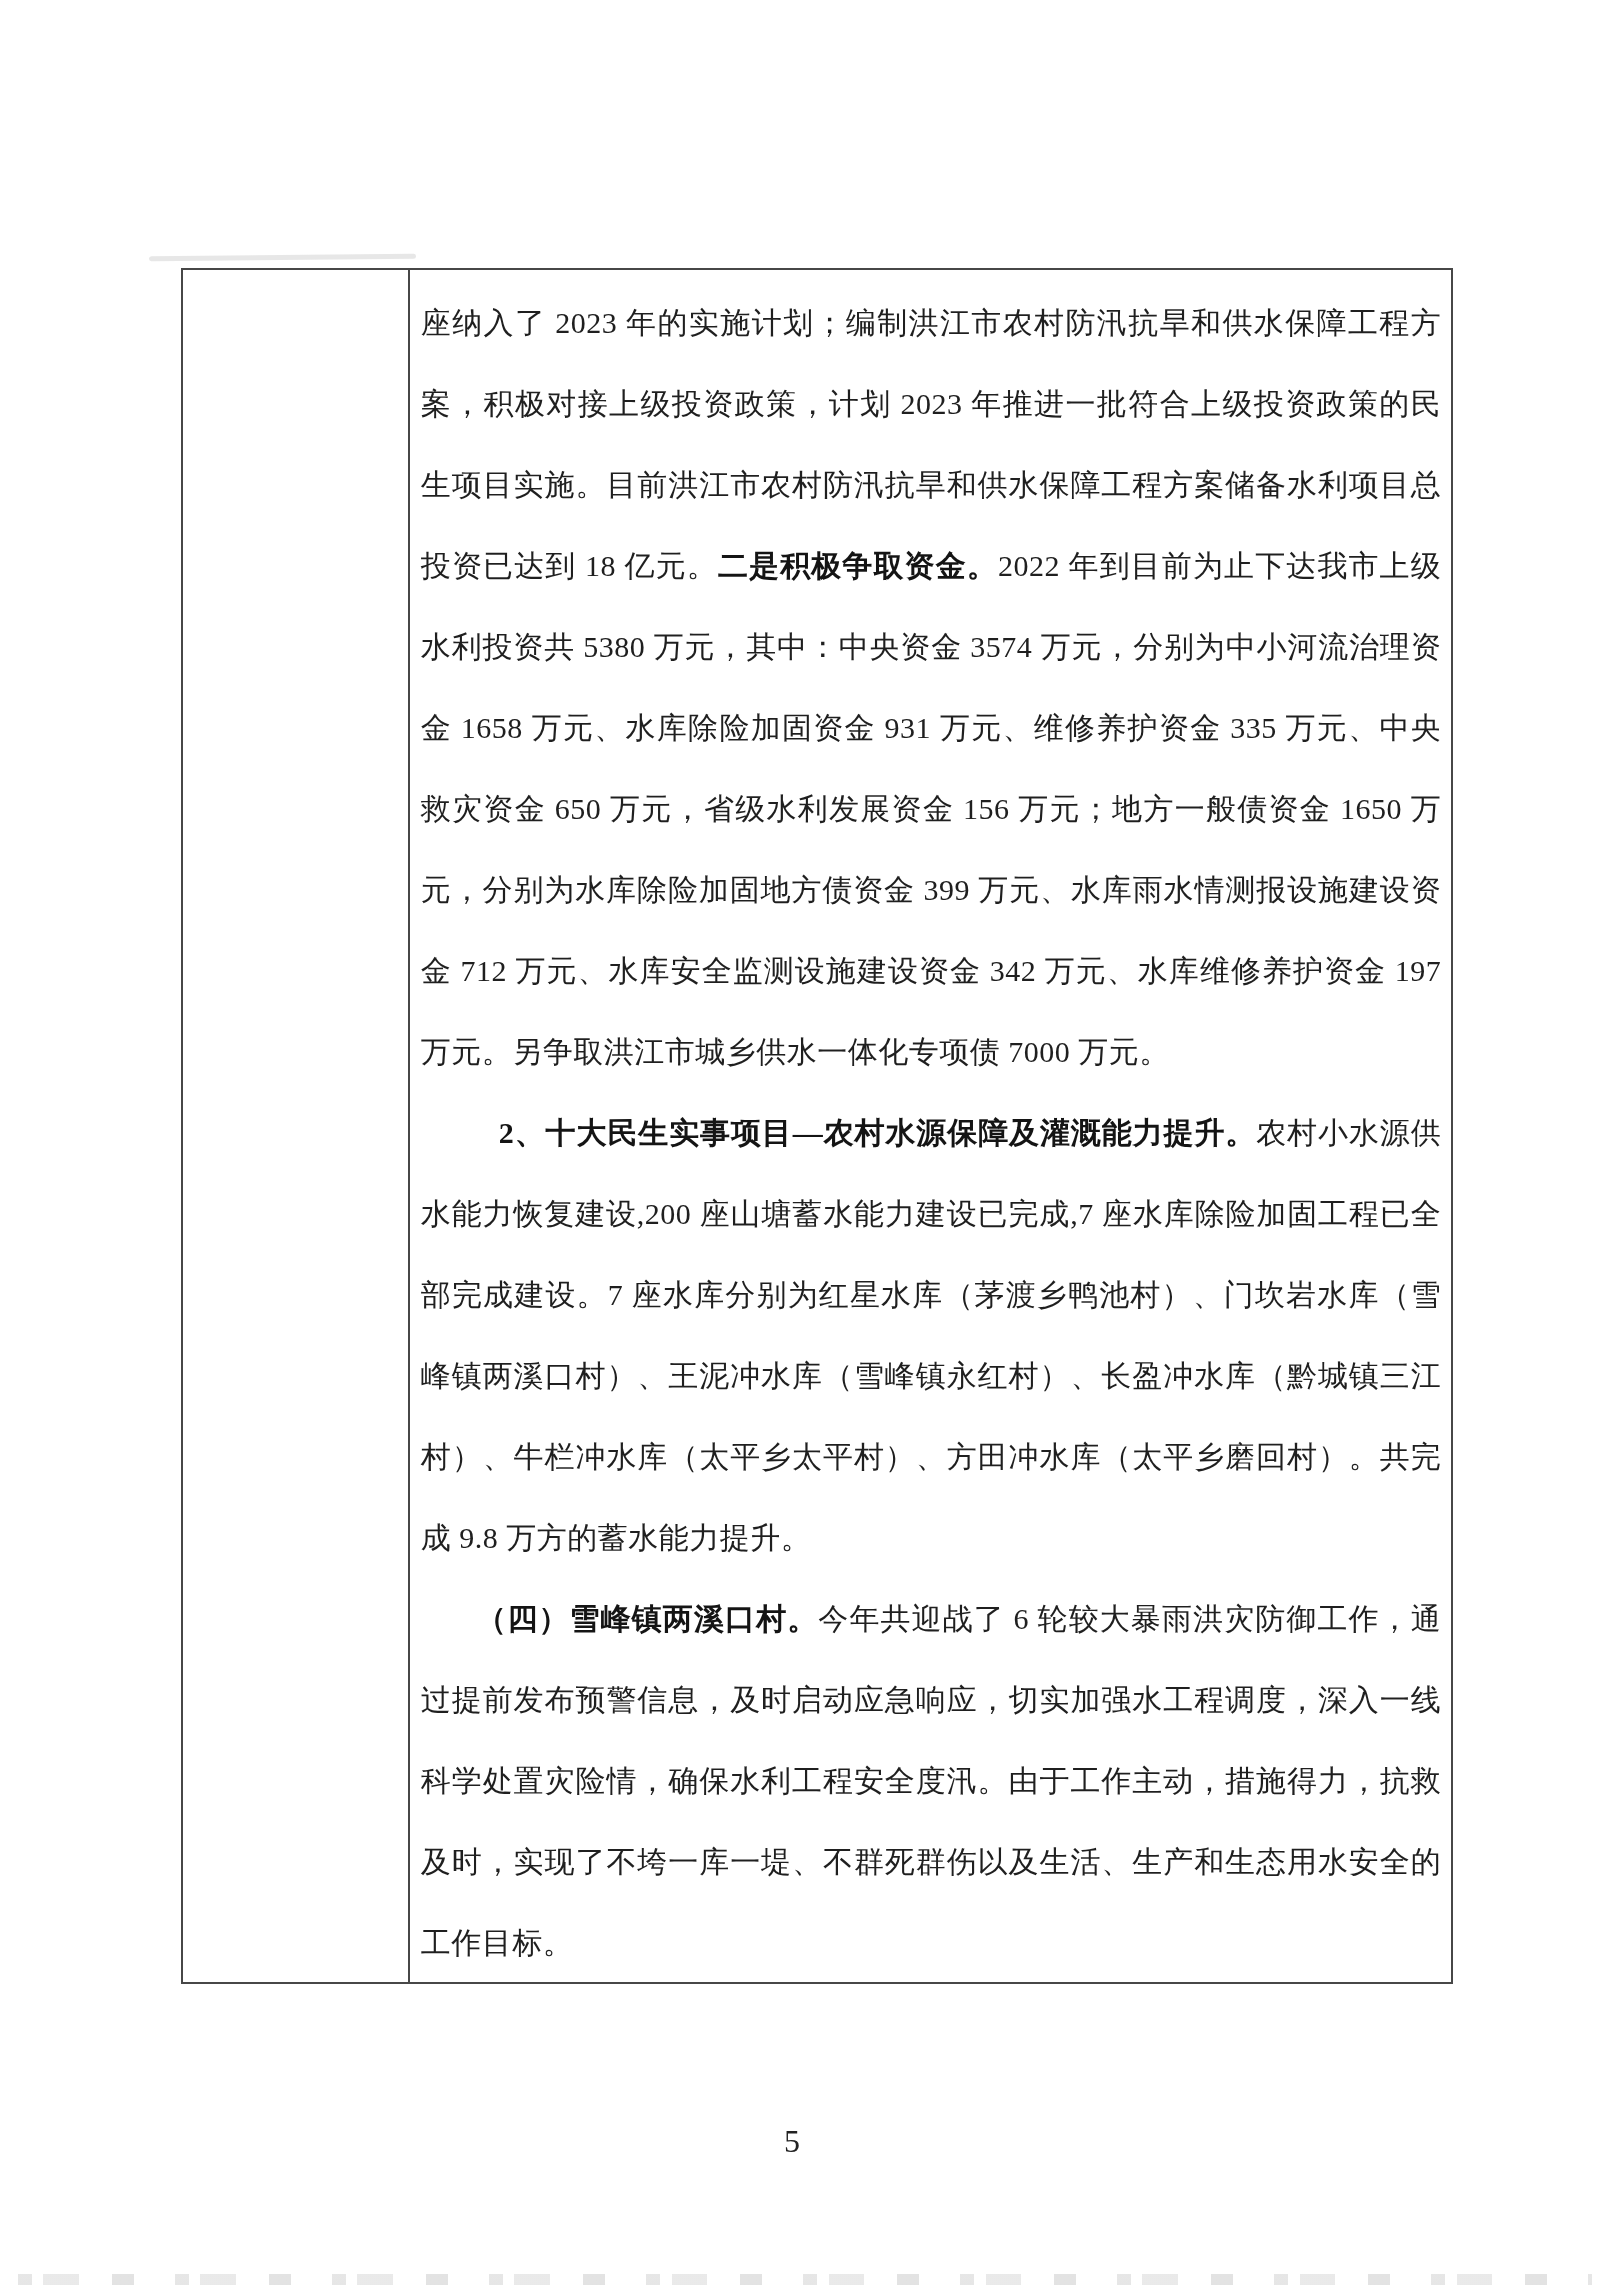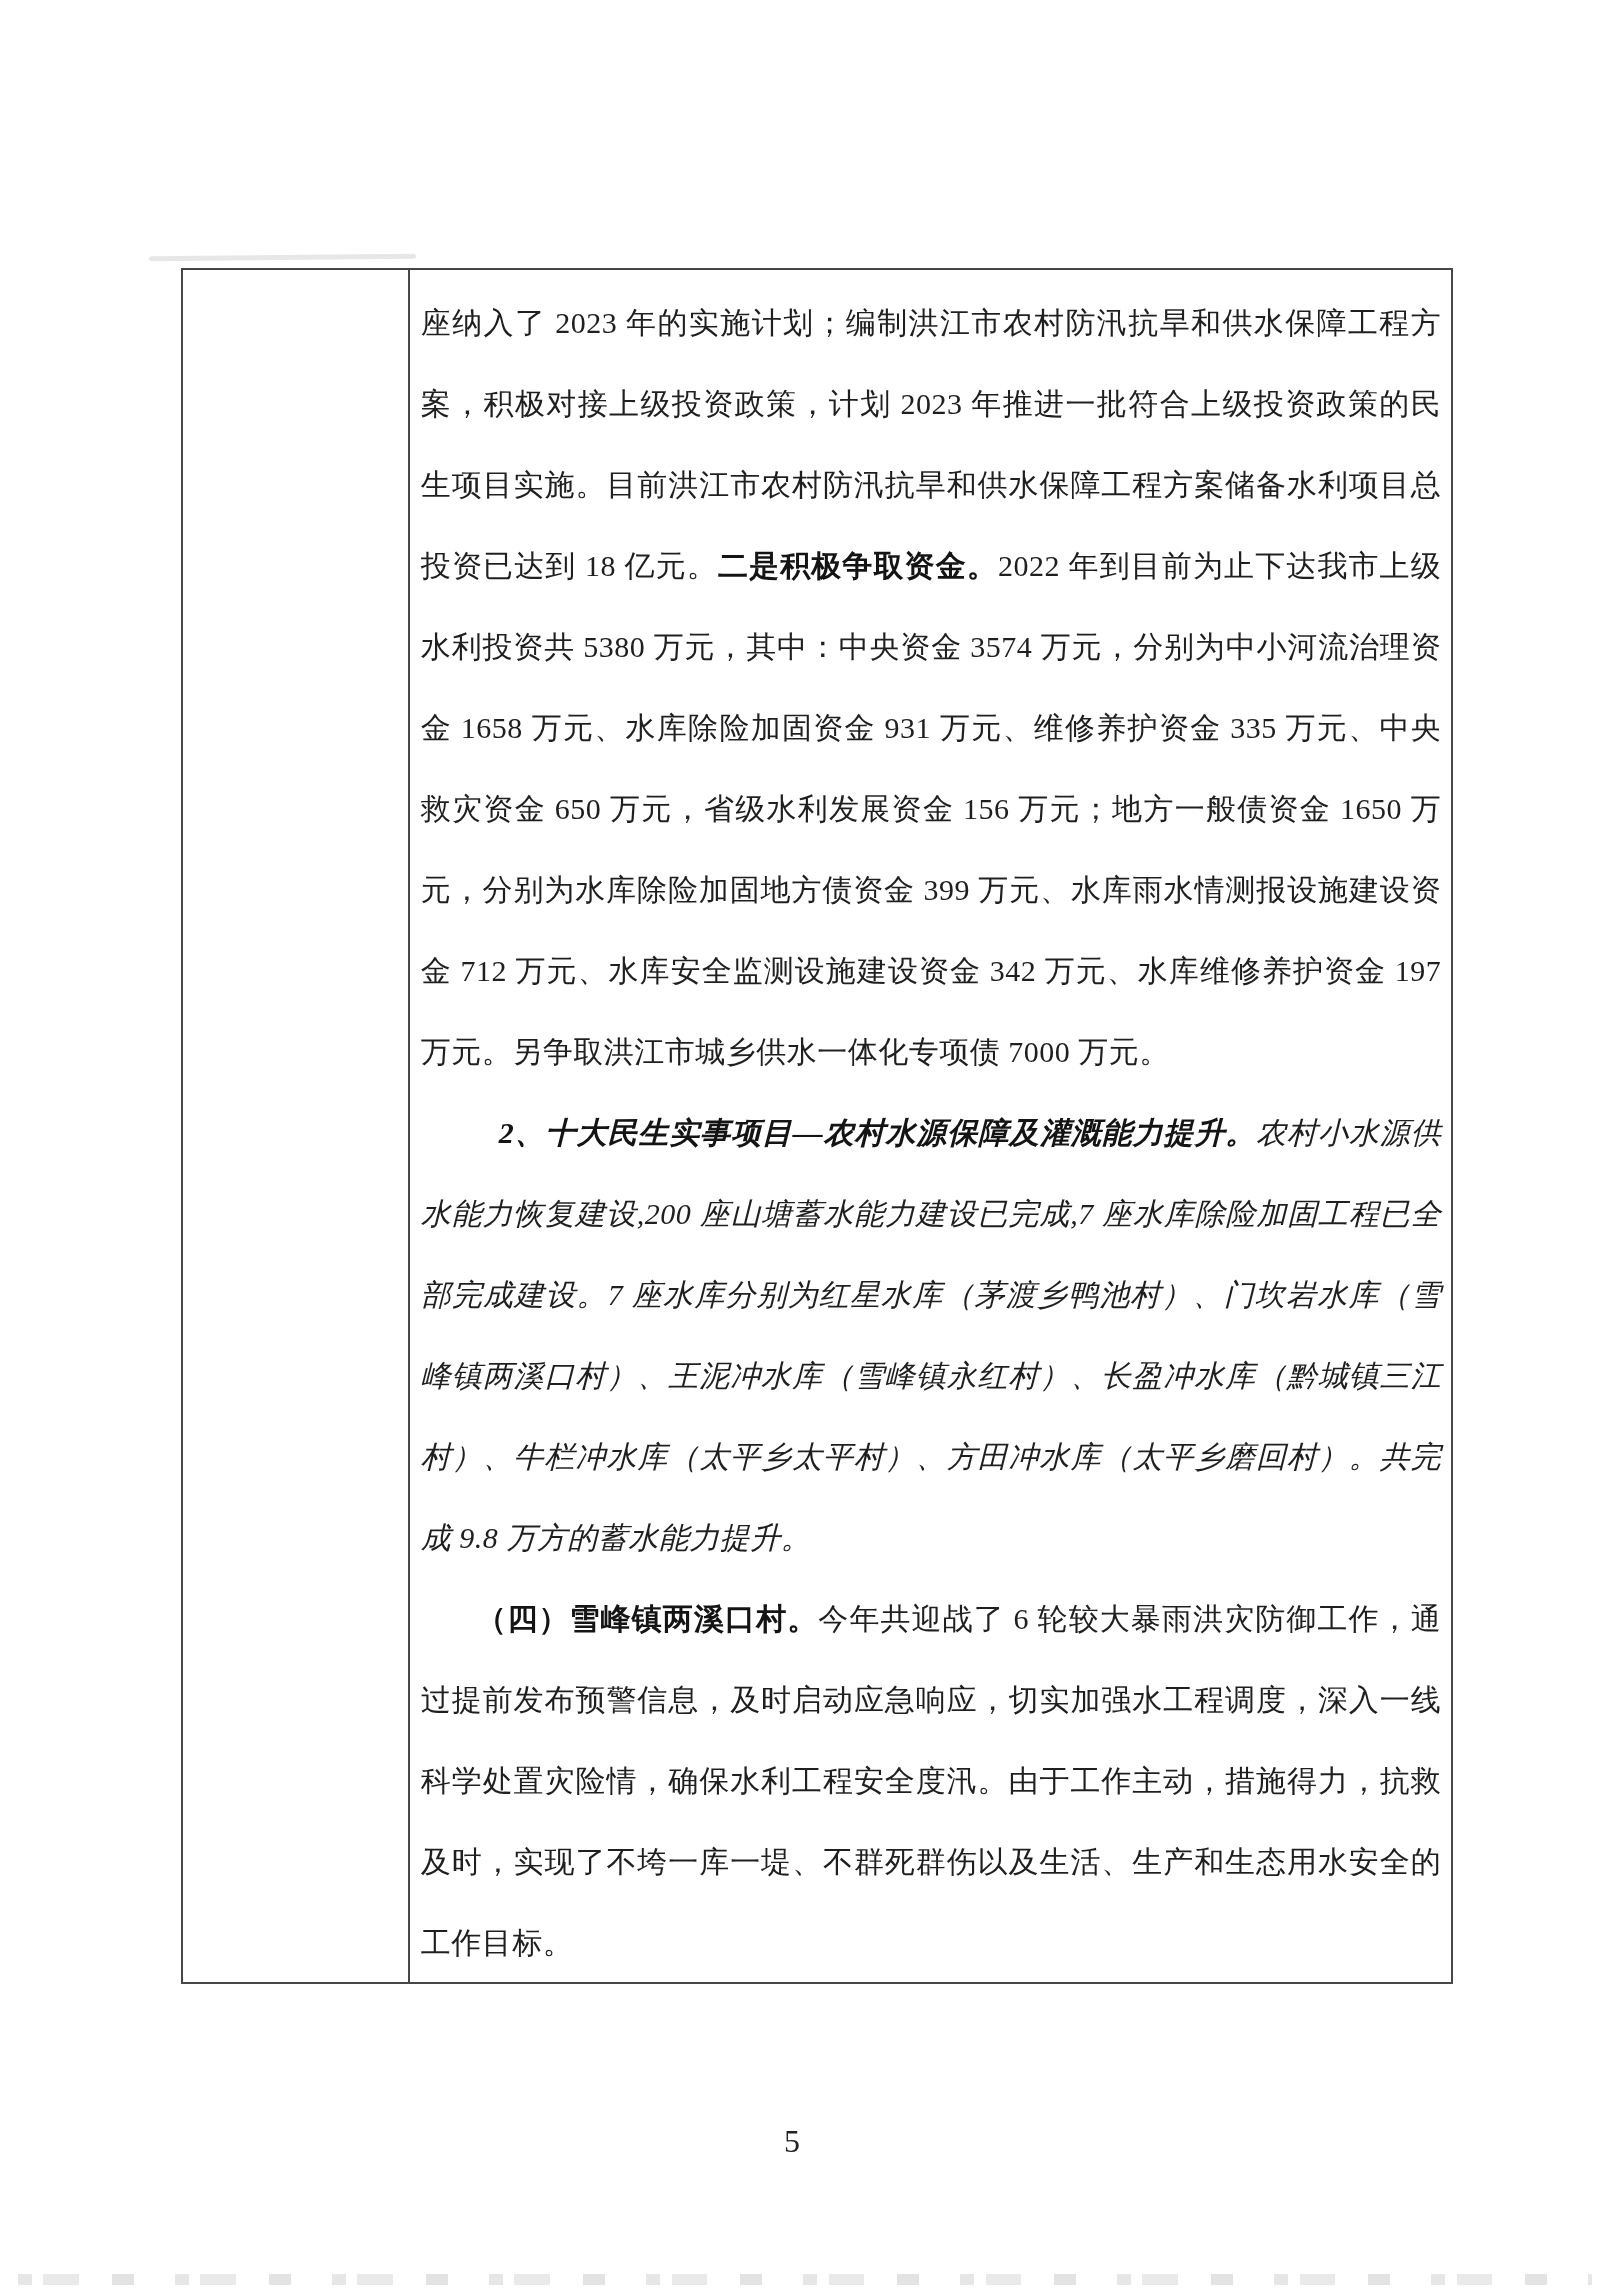--- a/index.html
+++ b/index.html
@@ -34,21 +34,21 @@
     overflow: hidden;
   }
   .para {
     margin: 0;
     font-size: 30px;
     line-height: 81px;
     text-align: justify;
     text-justify: inter-ideograph;
     letter-spacing: 0.5px;
   }
-  .indent-num   { text-indent: 2.6em; font-style: italic; }
+  .indent-num   { text-indent: 2.6em; }
   .indent-paren { text-indent: 1.85em; }
   .b { font-weight: bold; color: #141414; }
 
   .page-number {
     position: absolute;
     left: 0; top: 2123px;
     width: 1584px;
     text-align: center;
     font-size: 32px;
     color: #222;

